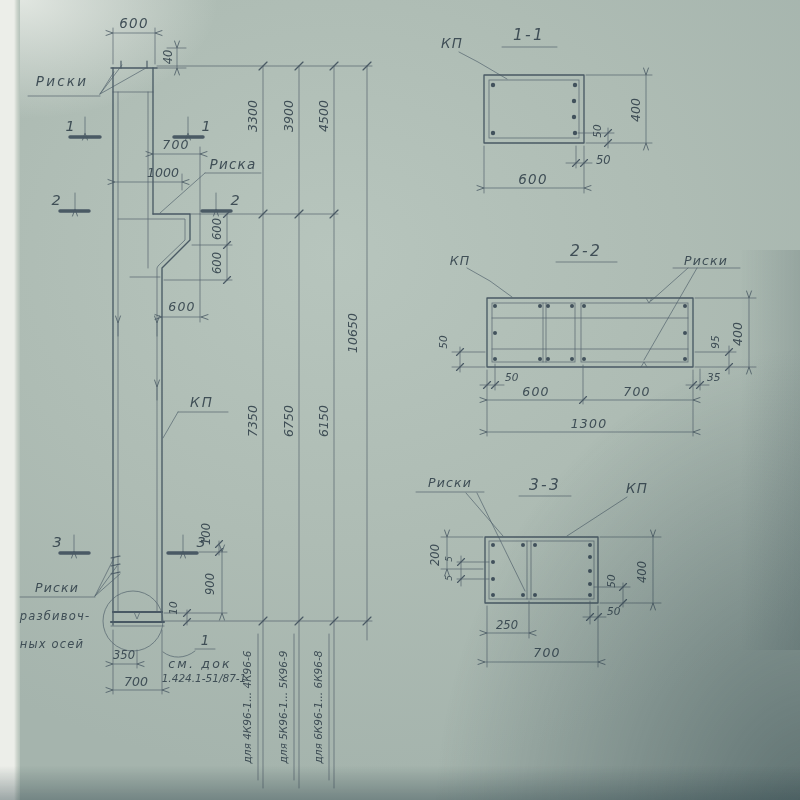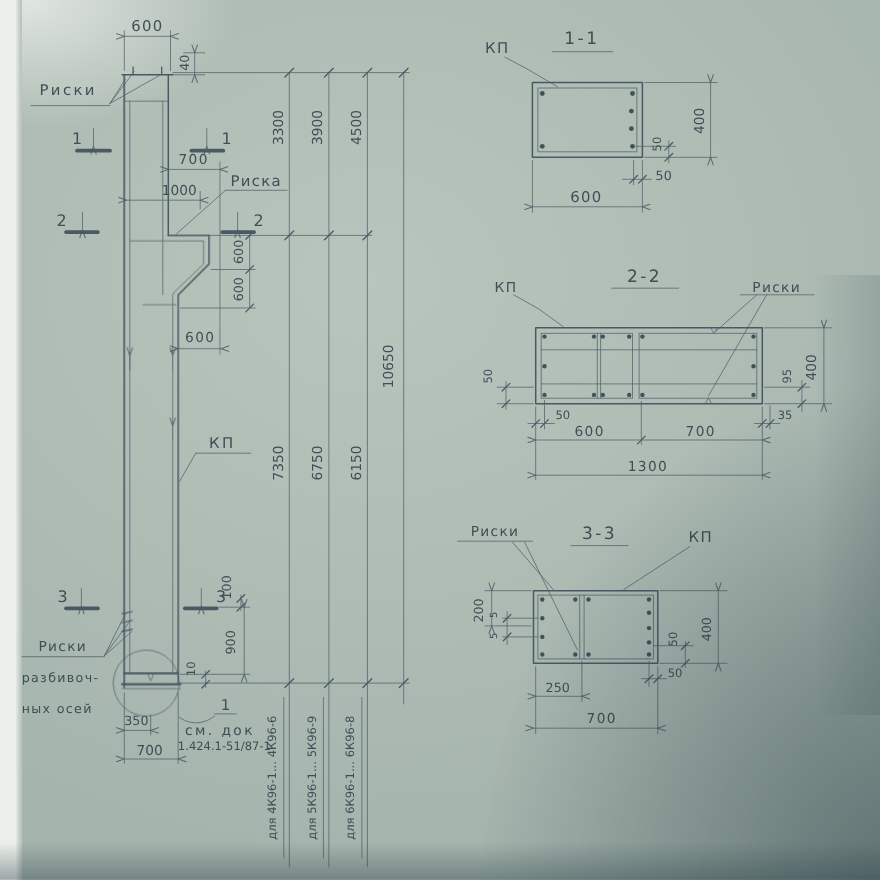--- a/index.html
+++ b/index.html
@@ -1,19 +1,19 @@
 <!DOCTYPE html>
 <html><head>
 <meta charset="utf-8">
 <style>
   html,body{margin:0;padding:0;background:#8d9a95;}
   .sheet{position:relative;width:800px;height:800px;overflow:hidden;
     background:
       radial-gradient(ellipse 620px 520px at 42% 32%, #b7c5bd 0%, #aebcb4 55%, #a5b4ad 100%);
-    font-family:"DejaVu Sans", sans-serif;}
+    font-family:"DejaVu Sans", sans-serif;font-style:italic;}
   .strip-left{position:absolute;left:0;top:0;width:20px;height:100%;
     background:linear-gradient(90deg,#eceee9 0 14px,#ccd4cc 17px,#b4c1b9 20px);}
   .tl-light{position:absolute;left:0;top:0;width:220px;height:120px;
     background:radial-gradient(ellipse at 10% 0%, rgba(238,241,236,.8), rgba(238,241,236,0) 70%);}
   .band-bottom{position:absolute;left:0;bottom:0;width:100%;height:34px;
     background:linear-gradient(rgba(47,69,75,0), rgba(47,69,75,.42));}
   .vignette-br{position:absolute;right:0;bottom:0;width:420px;height:520px;
     background:radial-gradient(ellipse at 105% 105%, rgba(32,54,60,.55), rgba(32,54,60,0) 62%);}
   .vignette-r{position:absolute;right:0;top:250px;width:60px;height:400px;
     background:linear-gradient(270deg, rgba(60,80,84,.18), rgba(60,80,84,0));}

